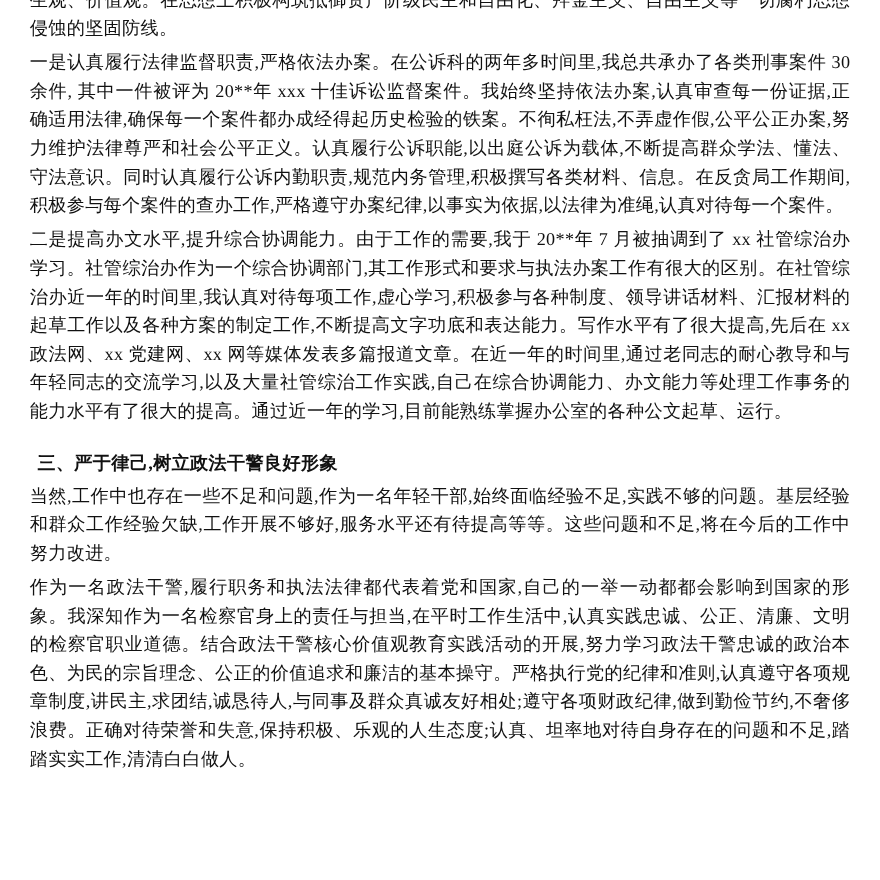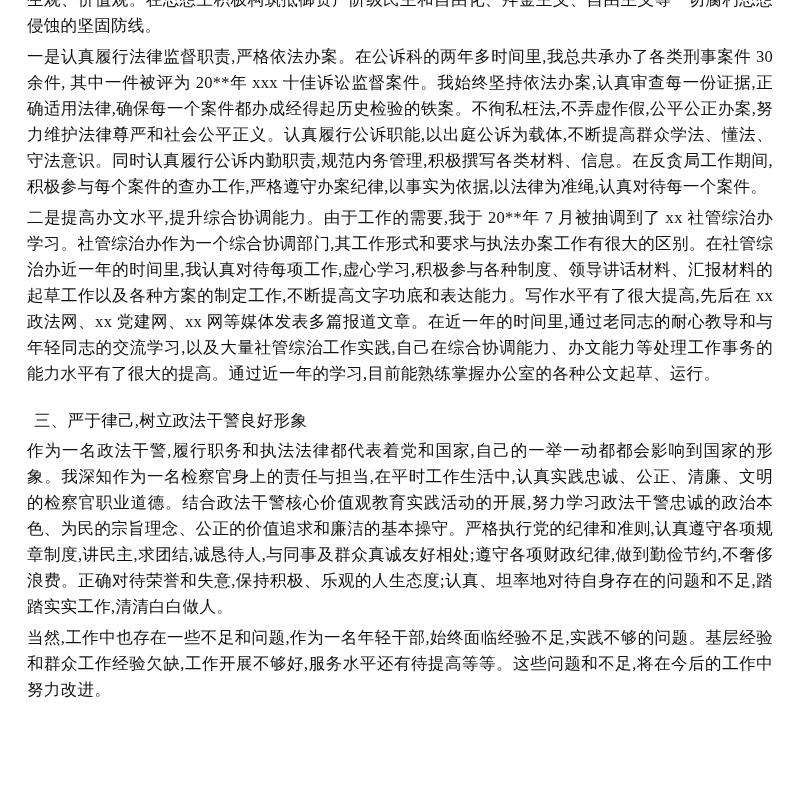--- a/index.html
+++ b/index.html
@@ -22,29 +22,29 @@
     }
     .para {
       margin: 0 0 5px 0;
       font-size: 16.5px;
       line-height: 26px;
       text-align: justify;
       letter-spacing: 0.3px;
       word-break: break-all;
     }
     .para.heading {
-      font-weight: 400;
+      font-weight: 700;
       padding-left: 7px;
       margin-top: 21px;
       margin-bottom: 4px;
     }
   </style>
 </head>
 <body>
 
 <div class="page">
   <p class="para">生观、价值观。在思想上积极构筑抵御资产阶级民主和自由化、拜金主义、自由主义等一切腐朽思想侵蚀的坚固防线。</p>
   <p class="para">一是认真履行法律监督职责,严格依法办案。在公诉科的两年多时间里,我总共承办了各类刑事案件 30 余件, 其中一件被评为 20**年 xxx 十佳诉讼监督案件。我始终坚持依法办案,认真审查每一份证据,正确适用法律,确保每一个案件都办成经得起历史检验的铁案。不徇私枉法,不弄虚作假,公平公正办案,努力维护法律尊严和社会公平正义。认真履行公诉职能,以出庭公诉为载体,不断提高群众学法、懂法、守法意识。同时认真履行公诉内勤职责,规范内务管理,积极撰写各类材料、信息。在反贪局工作期间, 积极参与每个案件的查办工作,严格遵守办案纪律,以事实为依据,以法律为准绳,认真对待每一个案件。</p>
   <p class="para">二是提高办文水平,提升综合协调能力。由于工作的需要,我于 20**年 7 月被抽调到了 xx 社管综治办学习。社管综治办作为一个综合协调部门,其工作形式和要求与执法办案工作有很大的区别。在社管综治办近一年的时间里,我认真对待每项工作,虚心学习,积极参与各种制度、领导讲话材料、汇报材料的起草工作以及各种方案的制定工作,不断提高文字功底和表达能力。写作水平有了很大提高,先后在 xx 政法网、xx 党建网、xx 网等媒体发表多篇报道文章。在近一年的时间里,通过老同志的耐心教导和与年轻同志的交流学习,以及大量社管综治工作实践,自己在综合协调能力、办文能力等处理工作事务的能力水平有了很大的提高。通过近一年的学习,目前能熟练掌握办公室的各种公文起草、运行。</p>
   <p class="para heading">三、严于律己,树立政法干警良好形象</p>
+  <p class="para">当然,工作中也存在一些不足和问题,作为一名年轻干部,始终面临经验不足,实践不够的问题。基层经验和群众工作经验欠缺,工作开展不够好,服务水平还有待提高等等。这些问题和不足,将在今后的工作中努力改进。</p>
   <p class="para">作为一名政法干警,履行职务和执法法律都代表着党和国家,自己的一举一动都都会影响到国家的形象。我深知作为一名检察官身上的责任与担当,在平时工作生活中,认真实践忠诚、公正、清廉、文明的检察官职业道德。结合政法干警核心价值观教育实践活动的开展,努力学习政法干警忠诚的政治本色、为民的宗旨理念、公正的价值追求和廉洁的基本操守。严格执行党的纪律和准则,认真遵守各项规章制度,讲民主,求团结,诚恳待人,与同事及群众真诚友好相处;遵守各项财政纪律,做到勤俭节约,不奢侈浪费。正确对待荣誉和失意,保持积极、乐观的人生态度;认真、坦率地对待自身存在的问题和不足,踏踏实实工作,清清白白做人。</p>
-  <p class="para">当然,工作中也存在一些不足和问题,作为一名年轻干部,始终面临经验不足,实践不够的问题。基层经验和群众工作经验欠缺,工作开展不够好,服务水平还有待提高等等。这些问题和不足,将在今后的工作中努力改进。</p>
 </div>
 
 </body></html>

